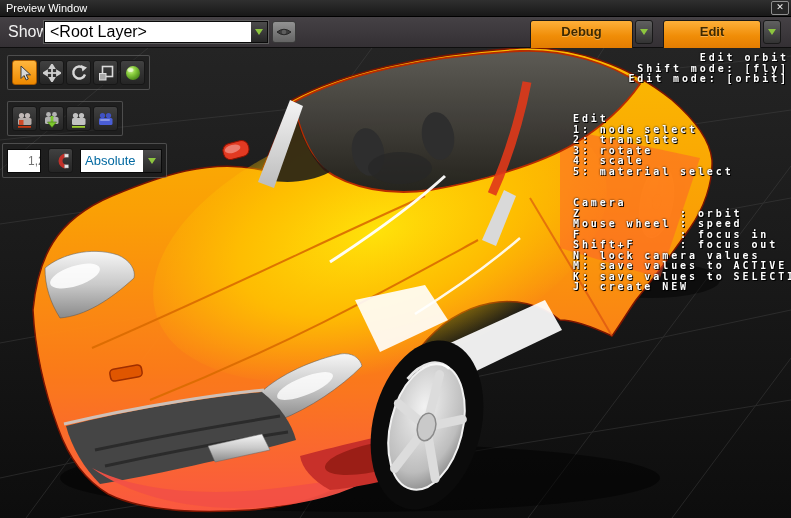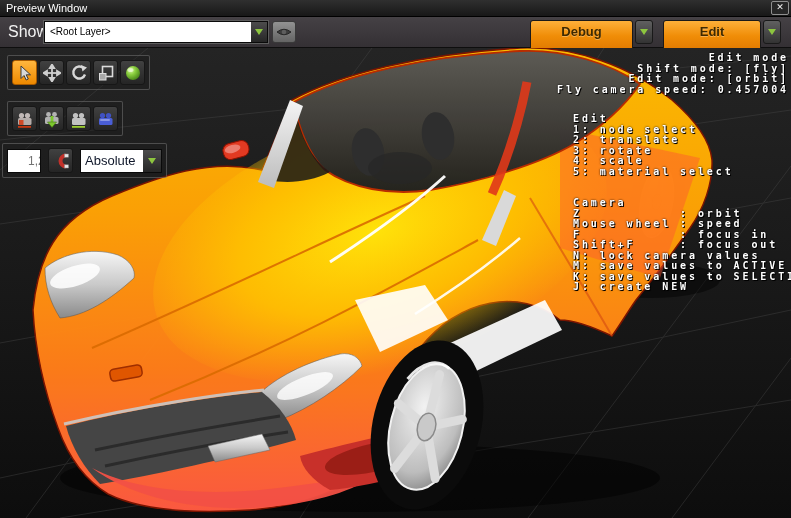--- a/index.html
+++ b/index.html
@@ -13,21 +13,21 @@
   .close-btn { position:absolute; top:1px; right:2px; width:18px; height:14px; box-sizing:border-box;
                background:#262626; border:1px solid #8f8f8f; border-radius:2px; color:#f0f0f0;
                font-size:9px; line-height:11px; text-align:center; cursor:default; }
 
   
   .toolbar { position:absolute; top:17px; left:0; right:0; height:31px;
              background:linear-gradient(#454145,#343034); border-bottom:1px solid #0e0e0e; box-sizing:border-box; }
   .show-label { position:absolute; left:8px; top:0; line-height:29px; color:#f2f2f2; font-size:16px; }
   .layer-dd { position:absolute; left:44px; top:4px; width:224px; height:22px; display:flex;
               background:#fff; border:1px solid #0a0a0a; outline:1px solid #5d5d5d; box-sizing:border-box; }
-  .layer-dd .val { flex:1; font-size:10px; color:#000; line-height:20px; padding-left:5px;
+  .layer-dd .val { flex:1; font-size:16px; color:#000; line-height:20px; padding-left:5px;
                    overflow:hidden; white-space:nowrap; }
   .dd-arrow { width:16px; background:linear-gradient(#4c4c4c,#262626); display:flex;
               align-items:center; justify-content:center; }
   .tri { width:0; height:0; border-left:4px solid transparent; border-right:4px solid transparent;
          border-top:6px solid #8dc63f; }
   .eye-btn { position:absolute; left:272px; top:4px; width:24px; height:22px; border-radius:3px;
              background:linear-gradient(#929292,#646464); border:1px solid #3a3a3a; box-sizing:border-box;
              display:flex; align-items:center; justify-content:center; }
   .mode-btn { position:absolute; top:3px; height:32px; box-sizing:border-box; border:1px solid #191919;
               border-radius:3px; background:linear-gradient(#fdb03a,#f08d07 50%,#e07800);
@@ -50,21 +50,21 @@
   #group-transform { left:7px; top:7px; }
   #group-camera    { left:7px; top:53px; }
   #group-snap      { left:2px; top:95px; gap:7px; align-items:center; }
   .tool-btn { width:25px; height:25px; box-sizing:border-box; border-radius:3px;
               background:linear-gradient(#414141,#252525); border:1px solid #171717;
               display:flex; align-items:center; justify-content:center; }
   .tool-btn.active { background:linear-gradient(#ffb63e,#ee8900); border-color:#a85a00; }
   .snap-input { width:34px; height:24px; box-sizing:border-box; border:1px solid #0a0a0a;
                 background:#fff; color:#737373; font-size:12px; padding:0 0 0 20px; font-family:inherit; }
   .abs-dd { width:82px; height:24px; display:flex; background:#fff; border:1px solid #0a0a0a; box-sizing:border-box; }
-  .abs-dd .val { flex:1; font-size:13px; line-height:22px; padding-left:4px; color:#0f172a; white-space:nowrap; overflow:hidden; }
+  .abs-dd .val { flex:1; font-size:13px; line-height:22px; padding-left:4px; color:#0369a1; white-space:nowrap; overflow:hidden; }
   .abs-dd .dd-arrow { width:18px; }
 
   
   .ov { position:absolute; font-family:"DejaVu Sans Mono",monospace; font-size:10px; font-weight:bold;
         color:#fff; letter-spacing:2.9px; text-shadow:1px 1px 0 #000, 0 0 2px #000; }
   .ov div { height:10.5px; line-height:10.5px; white-space:pre; }
   #ov-status { top:5px; right:2px; text-align:right; }
   #ov-help   { left:573px; top:66px; }
 </style>
 </head>
@@ -352,24 +352,23 @@
       </div>
       <div class="abs-dd">
         <span class="val">Absolute</span>
         <span class="dd-arrow">
           <span class="tri"></span>
         </span>
       </div>
     </div>
 
     <div class="ov" id="ov-status">
-      <div>Edit mode</div>
+      <div>Edit orbit</div>
       <div>Shift mode: [fly]</div>
       <div>Edit mode: [orbit]</div>
-      <div>Fly camera speed: 0.457004</div>
     </div>
 
     <div class="ov" id="ov-help">
       <div>Edit</div>
       <div>1: node select</div>
       <div>2: translate</div>
       <div>3: rotate</div>
       <div>4: scale</div>
       <div>5: material select</div>
       <div></div>

